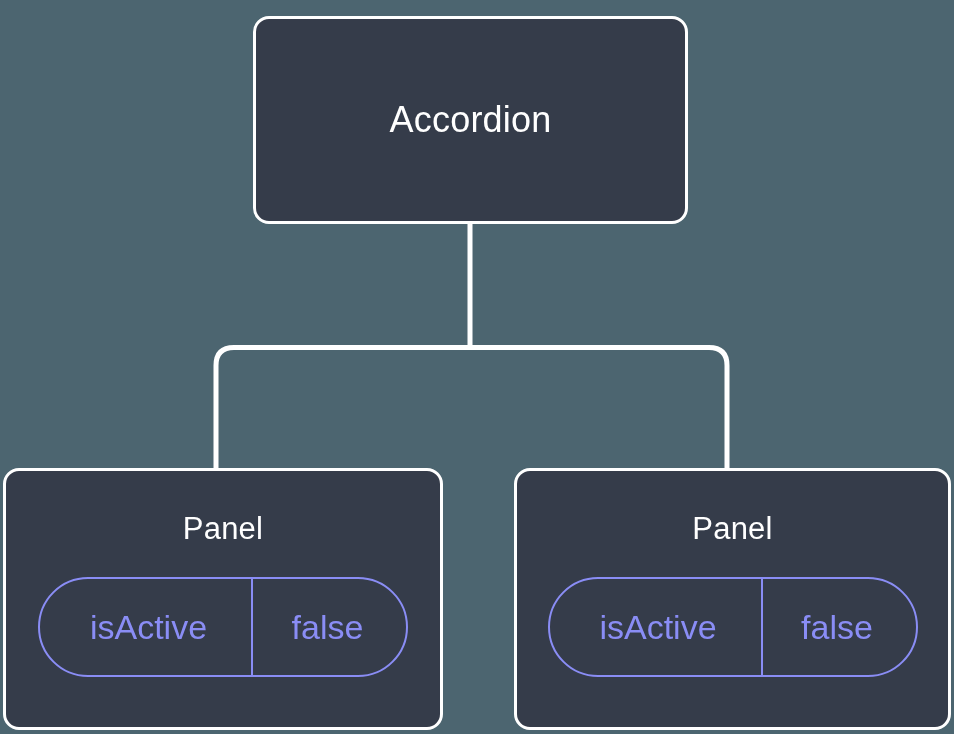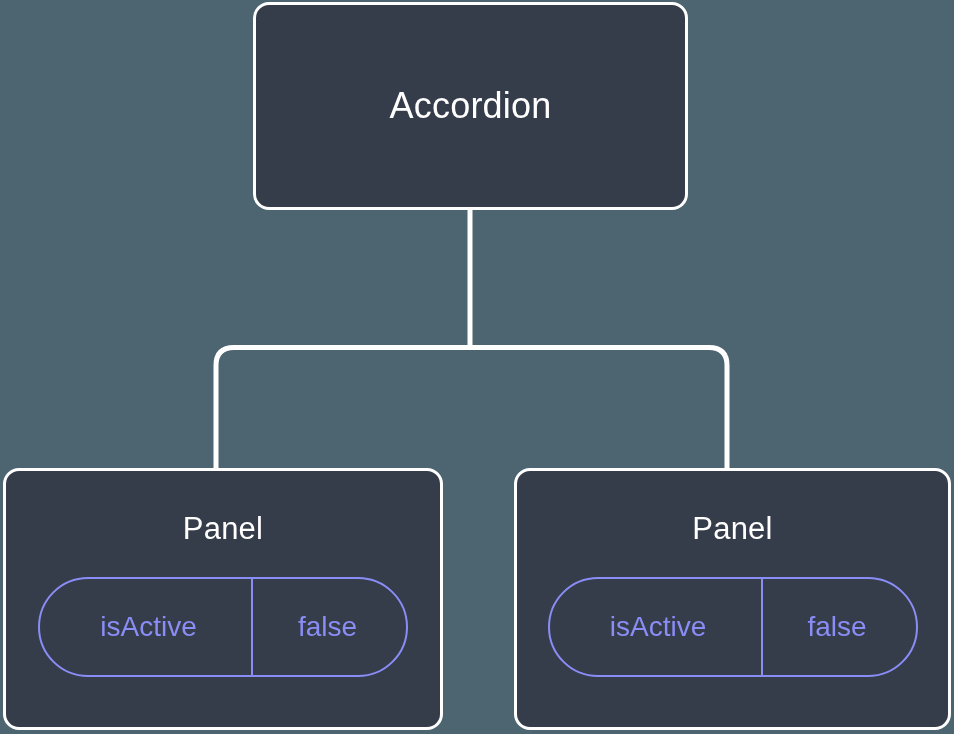--- a/index.html
+++ b/index.html
@@ -42,21 +42,21 @@
     border: 3px solid #ffffff;
     border-radius: 16px;
     box-sizing: border-box;
     display: flex;
     flex-direction: column;
     align-items: center;
   }
 
   .node-root {
     left: 253px;
-    top: 2px;
+    top: 16px;
     width: 435px;
     height: 208px;
     justify-content: center;
   }
 
   .node-child-left {
     left: 3px;
     top: 468px;
     width: 440px;
     height: 262px;
@@ -100,21 +100,21 @@
 
   .node-child-left .prop-pill { width: 370px; }
   .node-child-right .prop-pill { width: 370px; }
 
   .prop-key,
   .prop-value {
     display: flex;
     align-items: center;
     justify-content: center;
     color: #8a8df5;
-    font-size: 28px;
+    font-size: 34px;
     line-height: 1;
     white-space: nowrap;
     box-sizing: border-box;
     text-align: center;
   }
 
   .prop-key {
     flex: 0 0 213px;
     border-right: 2px solid #8a8df5;
     padding-left: 6px;

